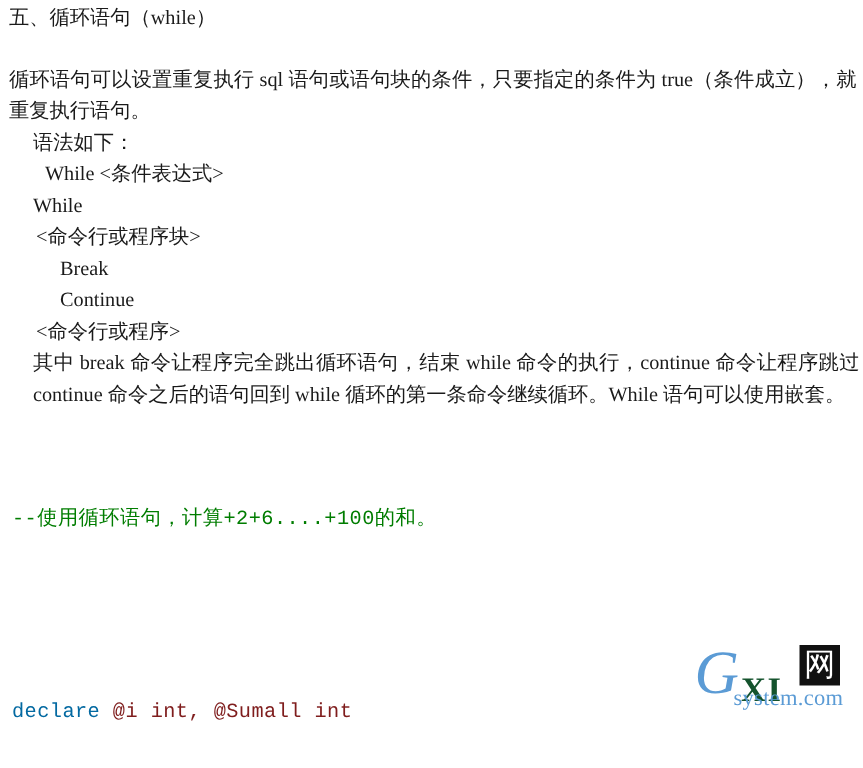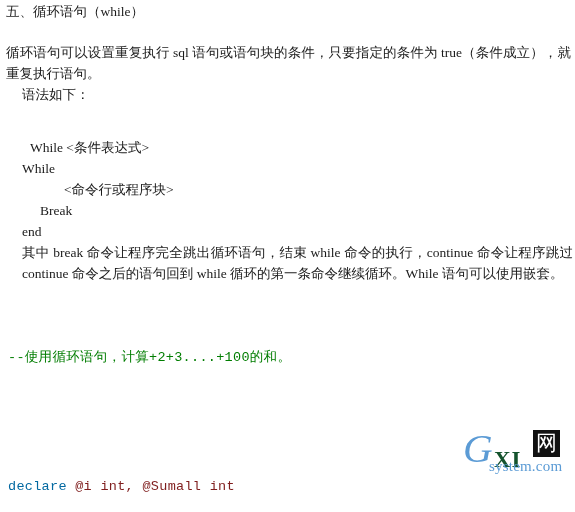--- a/index.html
+++ b/index.html
@@ -47,27 +47,26 @@
     text-align: justify;
     text-justify: inter-character;
   }
 
   
   .syntax {
     font-family: "Liberation Serif", "DejaVu Serif", serif;
     font-size: 13.5px;
     line-height: 21px;
     color: #1a1a1a;
-    margin-top: 32px;
   }
   .syn-line { white-space: pre; }
   .ind-1 { padding-left: 22px; }
   .ind-2 { padding-left: 30px; }
   .ind-3 { padding-left: 40px; }
-  .ind-4 { padding-left: 64px; }
+  .ind-4 { padding-left: 24px; }
 
   
   .code {
     font-family: "Liberation Mono", "DejaVu Sans Mono", monospace;
     font-size: 13.5px;
     line-height: 21.5px;
     white-space: pre;
     padding-left: 8px;
     letter-spacing: 0.3px;
   }
@@ -141,31 +140,32 @@
 
     <div class="para">循环语句可以设置重复执行 sql  语句或语句块的条件，只要指定的条件为 true（条件成立），就重复执行语句。</div>
 
     <div class="syn-line ind-1">语法如下：</div>
 
     <div class="syntax">
       <div class="syn-line ind-2">While &lt;条件表达式&gt;</div>
       <div class="syn-line ind-1">While</div>
       <div class="syn-line ind-4">&lt;命令行或程序块&gt;</div>
       <div class="syn-line ind-3">Break</div>
-      <div class="syn-line ind-1">end</div>
+      <div class="syn-line ind-3">Continue</div>
+      <div class="syn-line ind-4">&lt;命令行或程序&gt;</div>
     </div>
 
     <div class="para-2">其中 break  命令让程序完全跳出循环语句，结束 while 命令的执行，continue 命令让程序跳过 continue  命令之后的语句回到 while 循环的第一条命令继续循环。While 语句可以使用嵌套。</div>
 
   </div>
 
   <div class="code-gap"></div>
 
   <div class="code">
-    <div><span class="cmt">--使用循环语句，计算+2+3....+100的和。</span></div>
+    <div><span class="cmt">--使用循环语句，计算+2+6....+100的和。</span></div>
     <div>&nbsp;</div>
     <div><span class="kw">declare</span><span class="var"> @i int, @Sumall int</span></div>
     
     
     
     
     
   </div>
 
   <div class="watermark">

